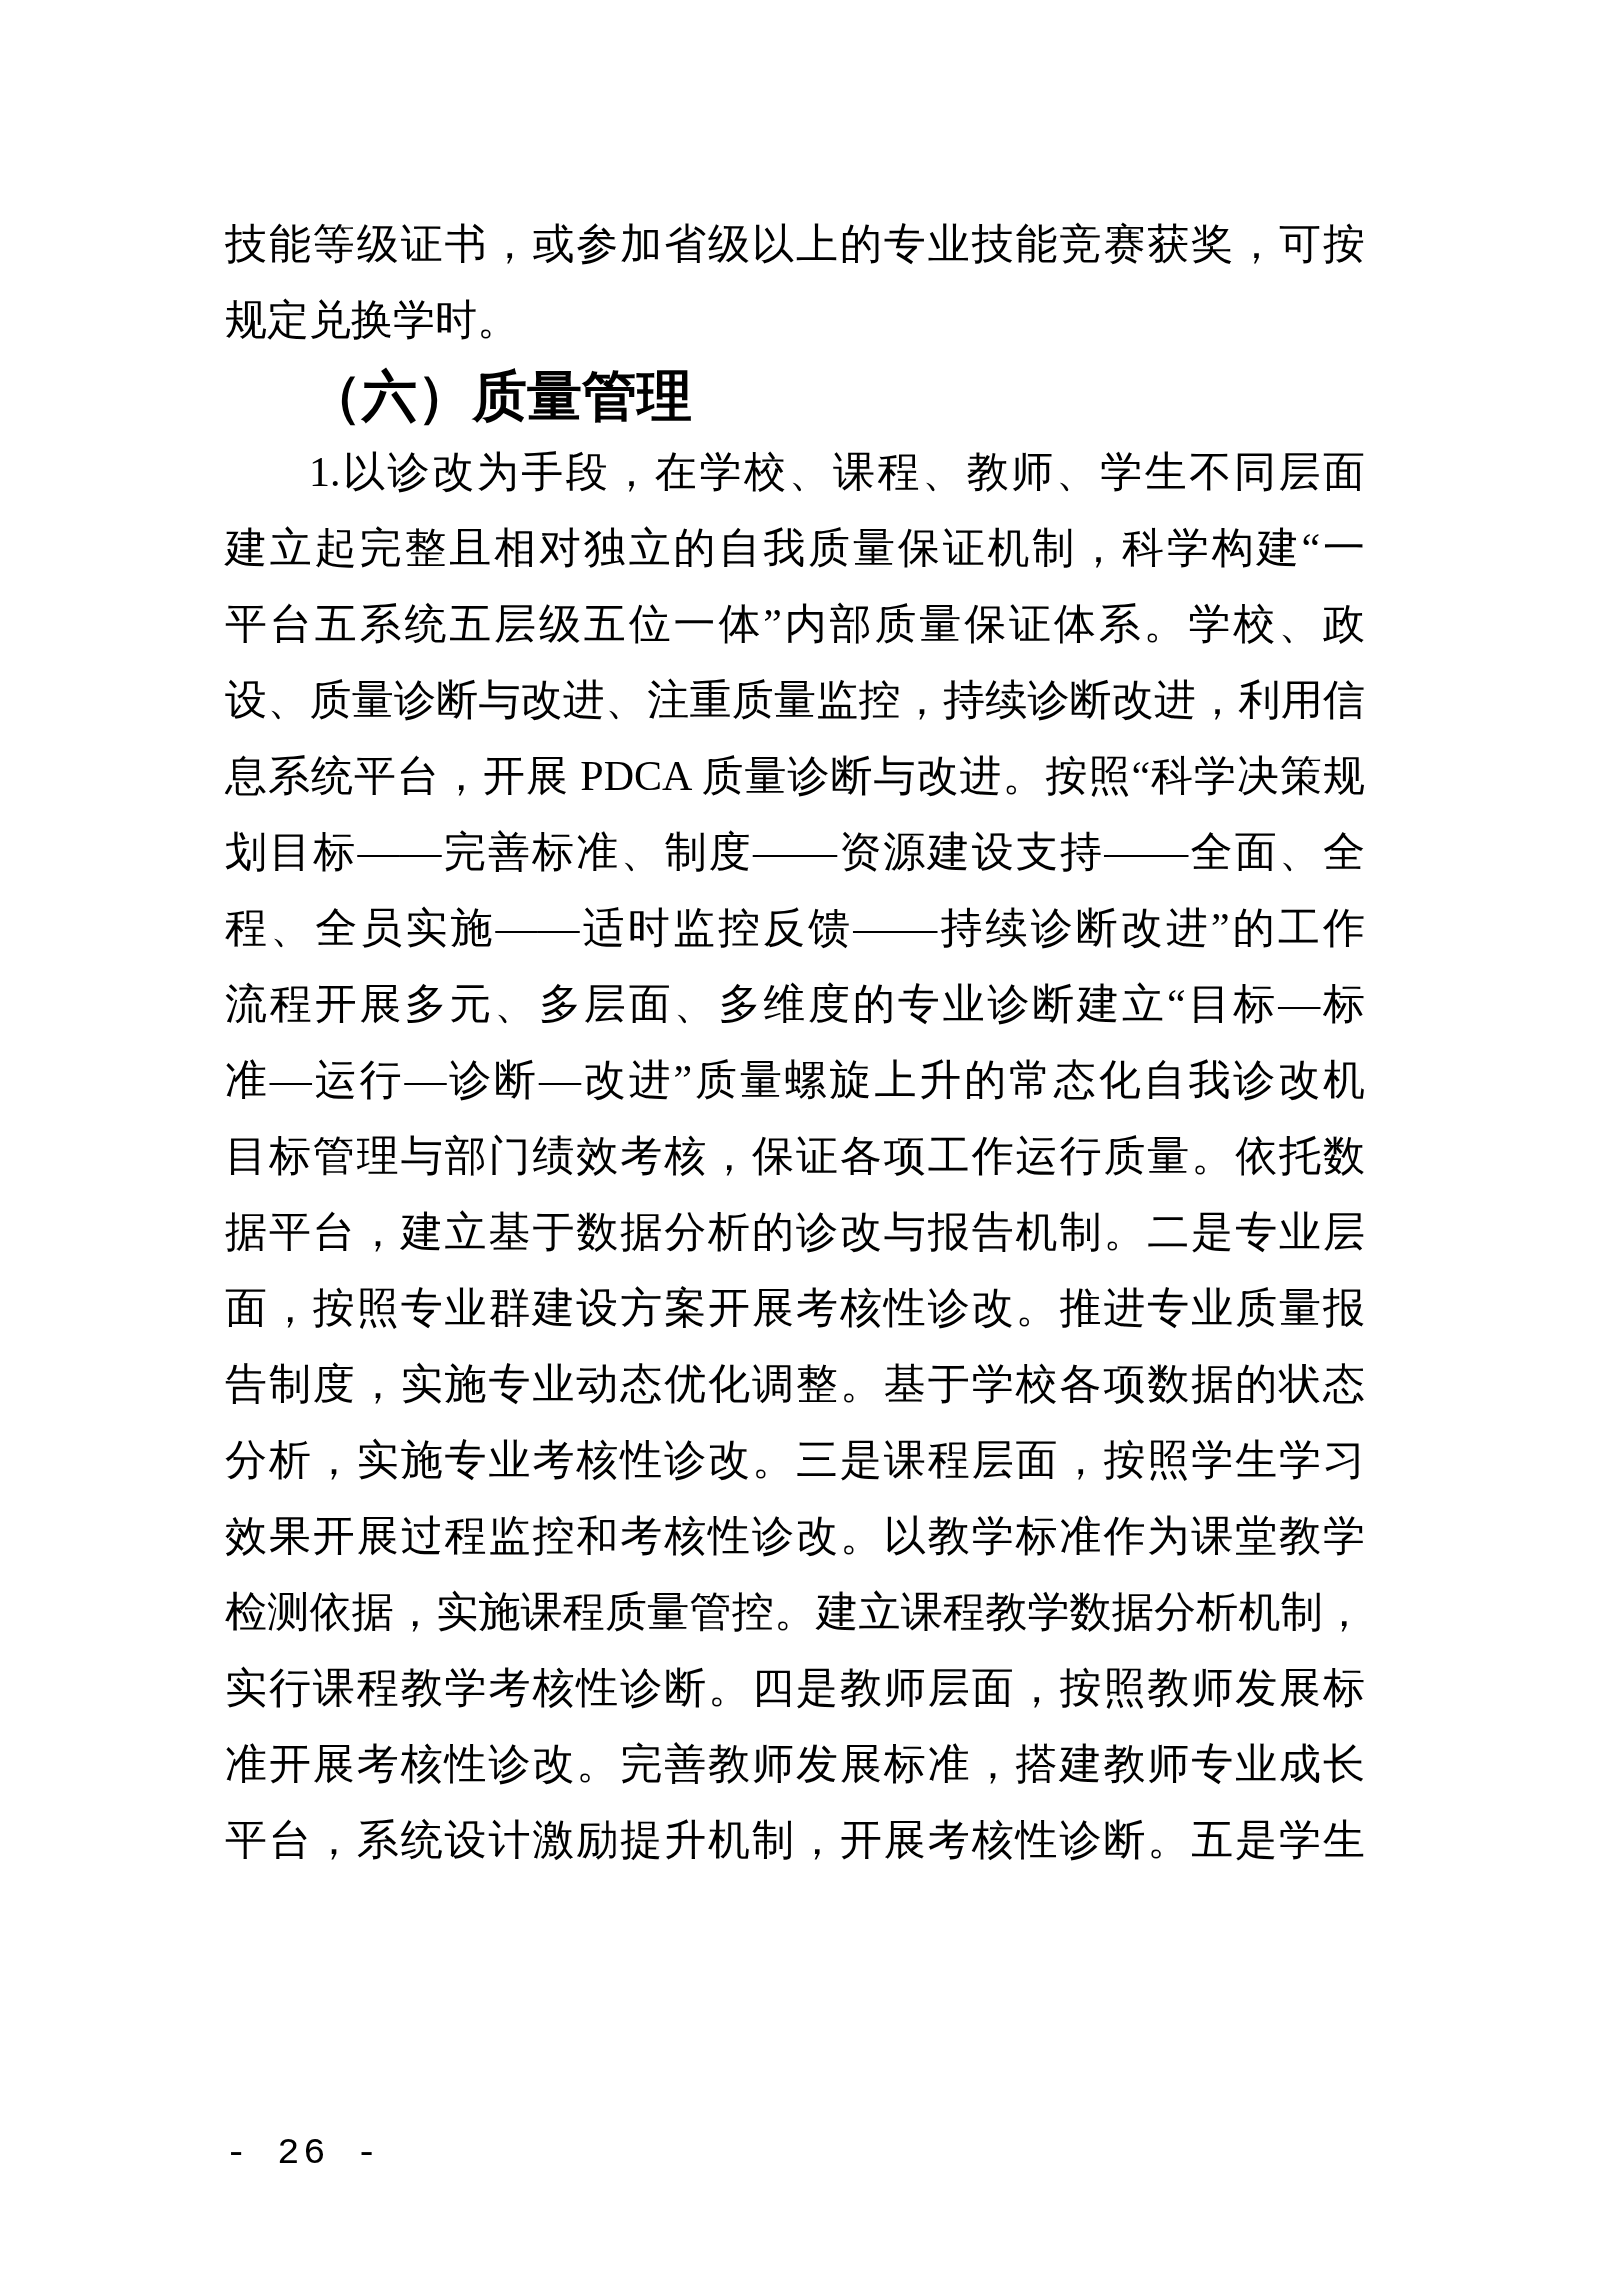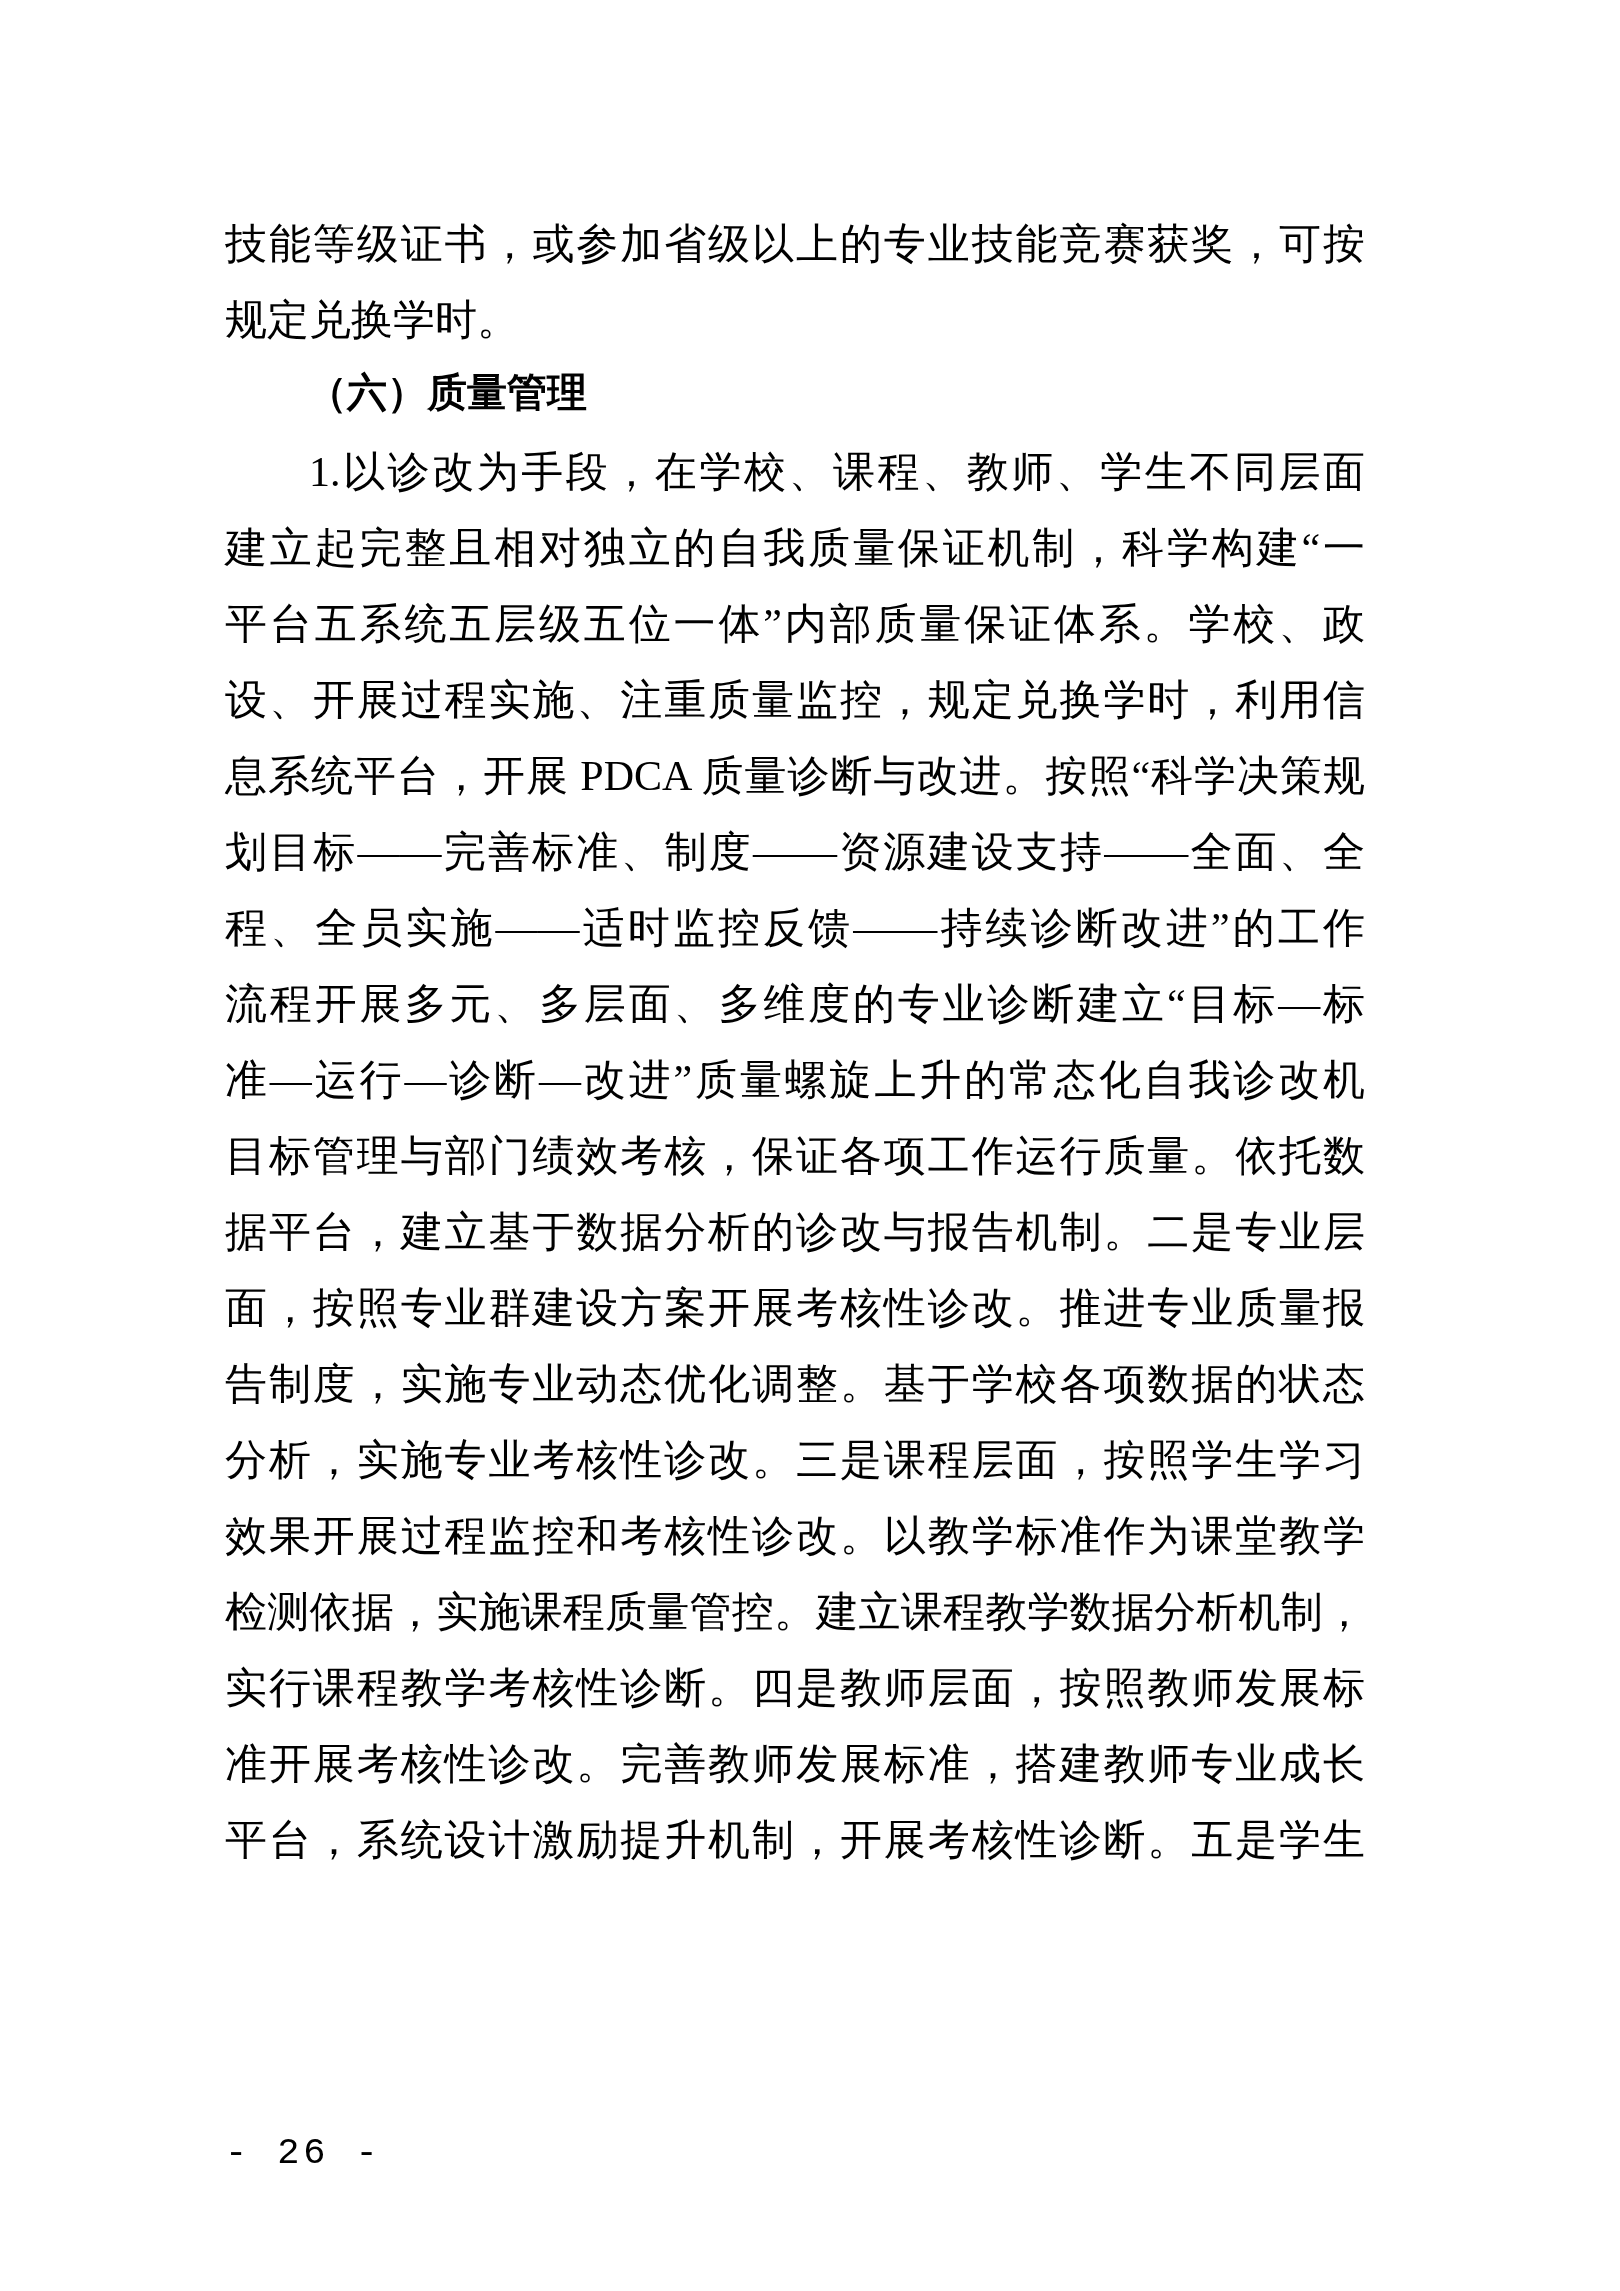--- a/index.html
+++ b/index.html
@@ -37,23 +37,23 @@
     text-align: justify;
     text-align-last: justify;
     white-space: nowrap;
     overflow: visible;
   }
   .line.para-end {
     text-align: left;
     text-align-last: left;
   }
   .line.heading {
-    font-family: Liberation Mono, monospace;
+    font-family: Liberation Sans, sans-serif;
     font-weight: 700;
-    font-size: 40px;
+    font-size: 55px;
     padding-left: 82px;
     text-align: center;
     text-align-last: left;
   }
   .line.indent {
     padding-left: 84px;
   }
   .page-number {
     position: absolute;
     left: 225px;
@@ -74,21 +74,21 @@
   <div class="text-block">
 
     <div class="line">技能等级证书，或参加省级以上的专业技能竞赛获奖，可按</div>
     <div class="line para-end">规定兑换学时。</div>
 
     <div class="line heading">（六）质量管理</div>
 
     <div class="line indent">1.以诊改为手段，在学校、课程、教师、学生不同层面</div>
     <div class="line">建立起完整且相对独立的自我质量保证机制，科学构建“一</div>
     <div class="line">平台五系统五层级五位一体”内部质量保证体系。学校、政</div>
-    <div class="line">设、开展过程实施、注重质量监控，规定兑换学时，利用信</div>
+    <div class="line">设、质量诊断与改进、注重质量监控，持续诊断改进，利用信</div>
     <div class="line">息系统平台，开展 PDCA 质量诊断与改进。按照“科学决策规</div>
     <div class="line">划目标——完善标准、制度——资源建设支持——全面、全</div>
     <div class="line">程、全员实施——适时监控反馈——持续诊断改进”的工作</div>
     <div class="line">流程开展多元、多层面、多维度的专业诊断建立“目标—标</div>
     <div class="line">准—运行—诊断—改进”质量螺旋上升的常态化自我诊改机</div>
     <div class="line">目标管理与部门绩效考核，保证各项工作运行质量。依托数</div>
     <div class="line">据平台，建立基于数据分析的诊改与报告机制。二是专业层</div>
     <div class="line">面，按照专业群建设方案开展考核性诊改。推进专业质量报</div>
     <div class="line">告制度，实施专业动态优化调整。基于学校各项数据的状态</div>
     <div class="line">分析，实施专业考核性诊改。三是课程层面，按照学生学习</div>

